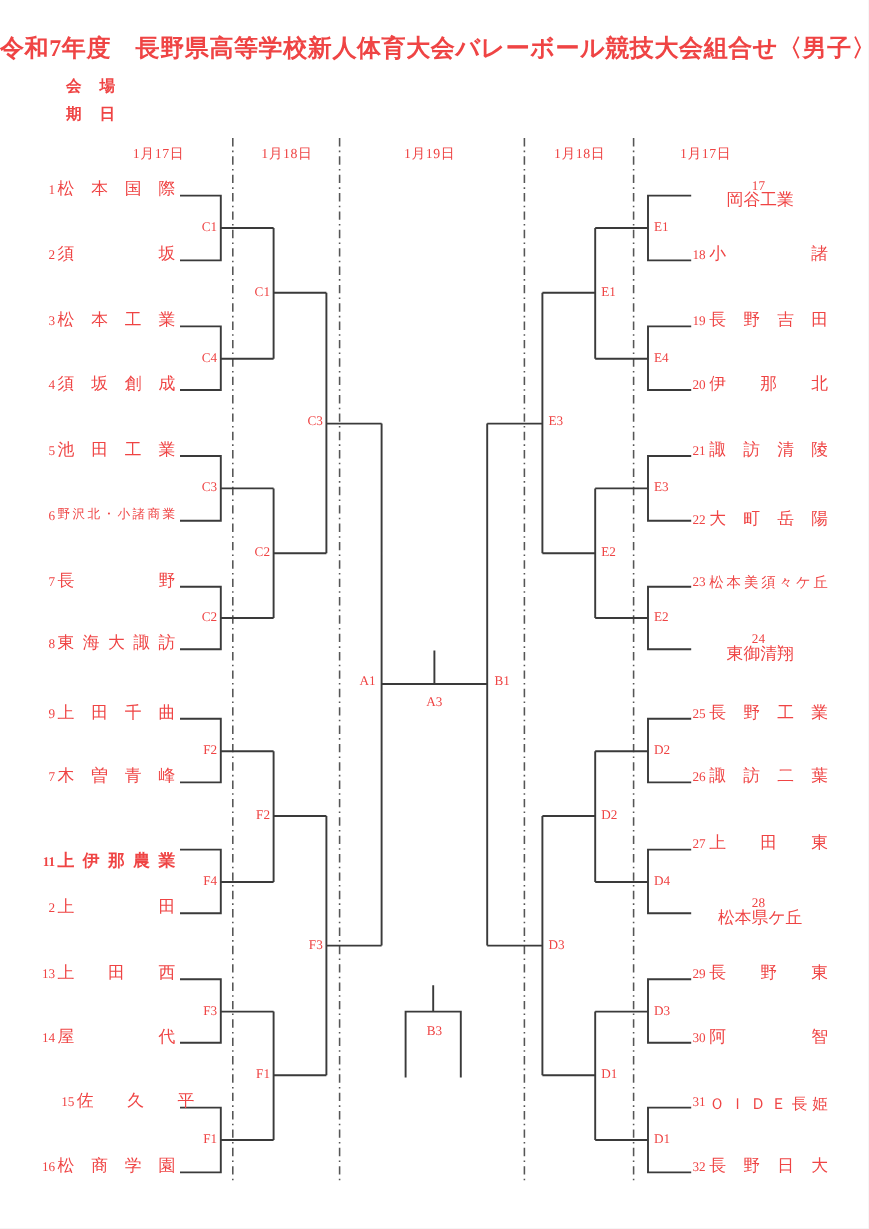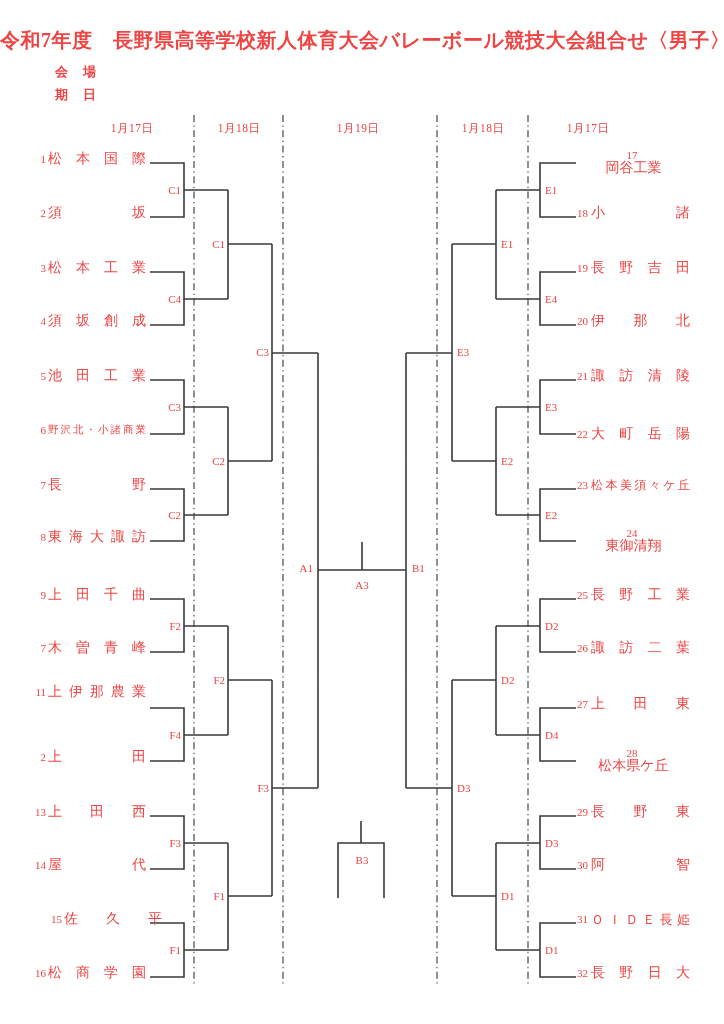--- a/index.html
+++ b/index.html
@@ -212,21 +212,21 @@
       </div>
       <div class="team left" style="top: 639px;">
         <span class="seed">7</span>
         <span class="tname" style="font-size: 14px;">
           <span>木</span>
           <span>曽</span>
           <span>青</span>
           <span>峰</span>
         </span>
       </div>
-      <div class="team left" style="top: 683px;">
+      <div class="team left" style="top: 710px; font-weight: bold;">
         <span class="seed">11</span>
         <span class="tname" style="font-size: 14px;">
           <span>上</span>
           <span>伊</span>
           <span>那</span>
           <span>農</span>
           <span>業</span>
         </span>
       </div>
       <div class="team left" style="top: 748px;">

